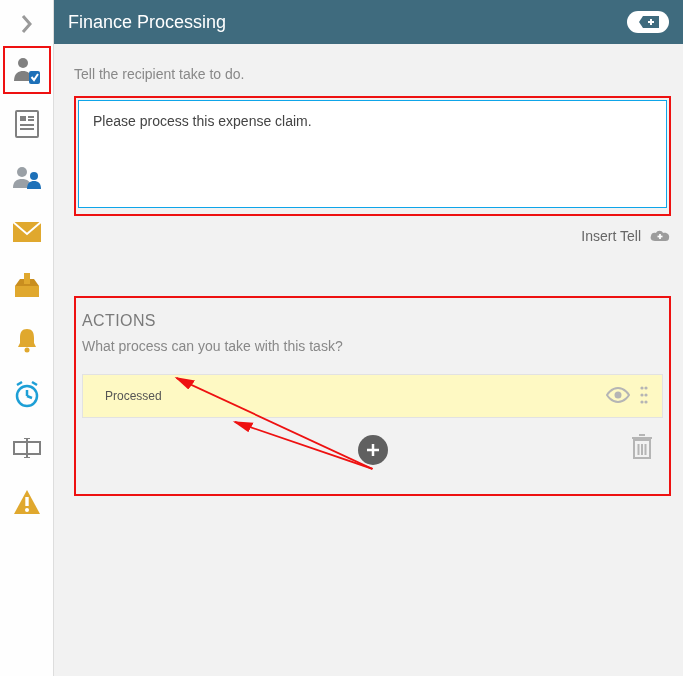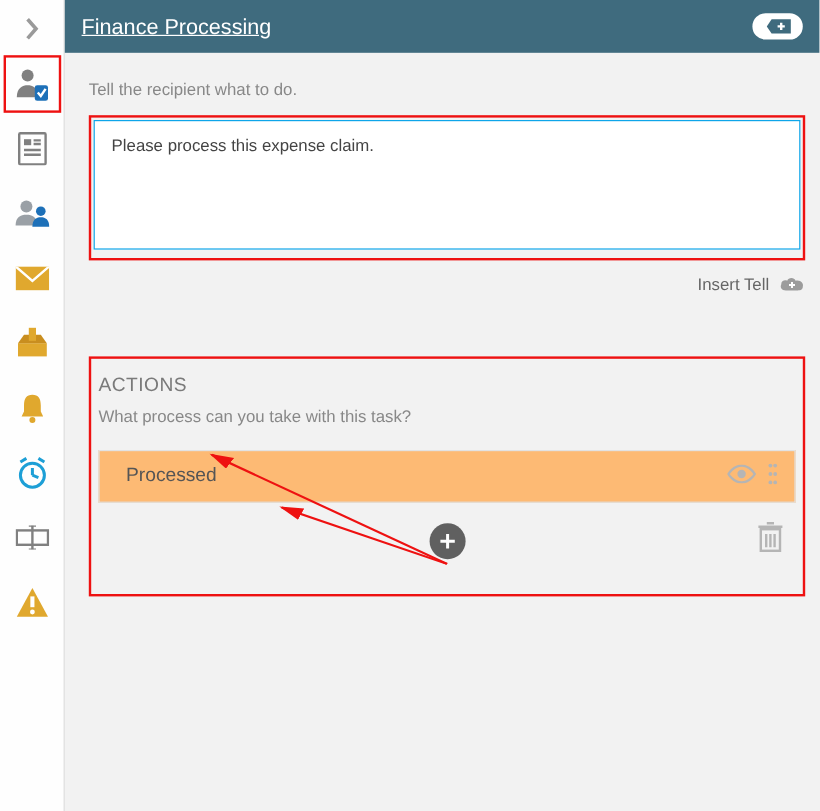--- a/index.html
+++ b/index.html
@@ -42,21 +42,20 @@
 
   .header {
     height: 44px;
     background: #3f6b7e;
     color: #fff;
     display: flex; align-items: center;
     padding: 0 14px;
     font-size: 18px;
     font-weight: 500;
     justify-content: space-between;
-    text-decoration: underline;
   }
   .header-pill {
     width: 42px; height: 22px;
     background: #fff;
     border-radius: 11px;
     display: flex; align-items: center; justify-content: center;
     cursor: pointer;
   }
   .header-pill svg { display: block; }
 
@@ -94,27 +93,27 @@
     display: flex; justify-content: flex-end; align-items: center;
     gap: 8px;
     margin-top: 12px;
     font-size: 14px;
     color: #666;
   }
 
   .actions-block { margin-top: 52px; }
   .actions-inner { padding: 12px 4px 22px; }
   .action-row {
-    background: #fdba74;
+    background: #fef9c3;
     border: 1px solid #e2e2e2;
     height: 44px;
     margin-bottom: 12px;
     display: flex; align-items: center;
     padding: 0 14px 0 22px;
-    font-size: 16px;
+    font-size: 12px;
     color: #555;
     position: relative;
   }
   .action-row .spacer { flex: 1; }
   .action-row .eye { margin-right: 10px; cursor: pointer; }
   .action-row .drag { cursor: grab; }
 
   .bottom-row {
     display: flex; align-items: center; justify-content: center;
     position: relative; height: 40px;
@@ -229,21 +228,21 @@
       <div class="header-pill">
         <svg width="26" height="14" viewBox="0 0 26 14">
           <polygon points="4,7 8,1 24,1 24,13 8,13" fill="#3f6b7e"></polygon>
           <line x1="16" y1="4" x2="16" y2="10" stroke="#fff" stroke-width="2"></line>
           <line x1="13" y1="7" x2="19" y2="7" stroke="#fff" stroke-width="2"></line>
         </svg>
       </div>
     </div>
 
     <div class="content">
-      <div class="section-sub">Tell the recipient what to do.</div>
+      <div class="section-sub">Tell the recipient take to do.</div>
 
       <div class="highlight-box">
         <textarea class="instructions-area" style="">Please process this expense claim.</textarea>
       </div>
 
       <div class="insert-row">
         <span>Insert Tell</span>
         <svg width="22" height="14" viewBox="0 0 22 14">
           <path d="M6 12 C2 12 1 9 2 7 C2 4 5 3 7 4 C8 1 13 1 14 4 C18 3 21 6 20 9 C20 12 17 12 16 12 Z" fill="#9c9c9c"></path>
           <line x1="11" y1="5" x2="11" y2="10" stroke="#fff" stroke-width="1.7"></line>

